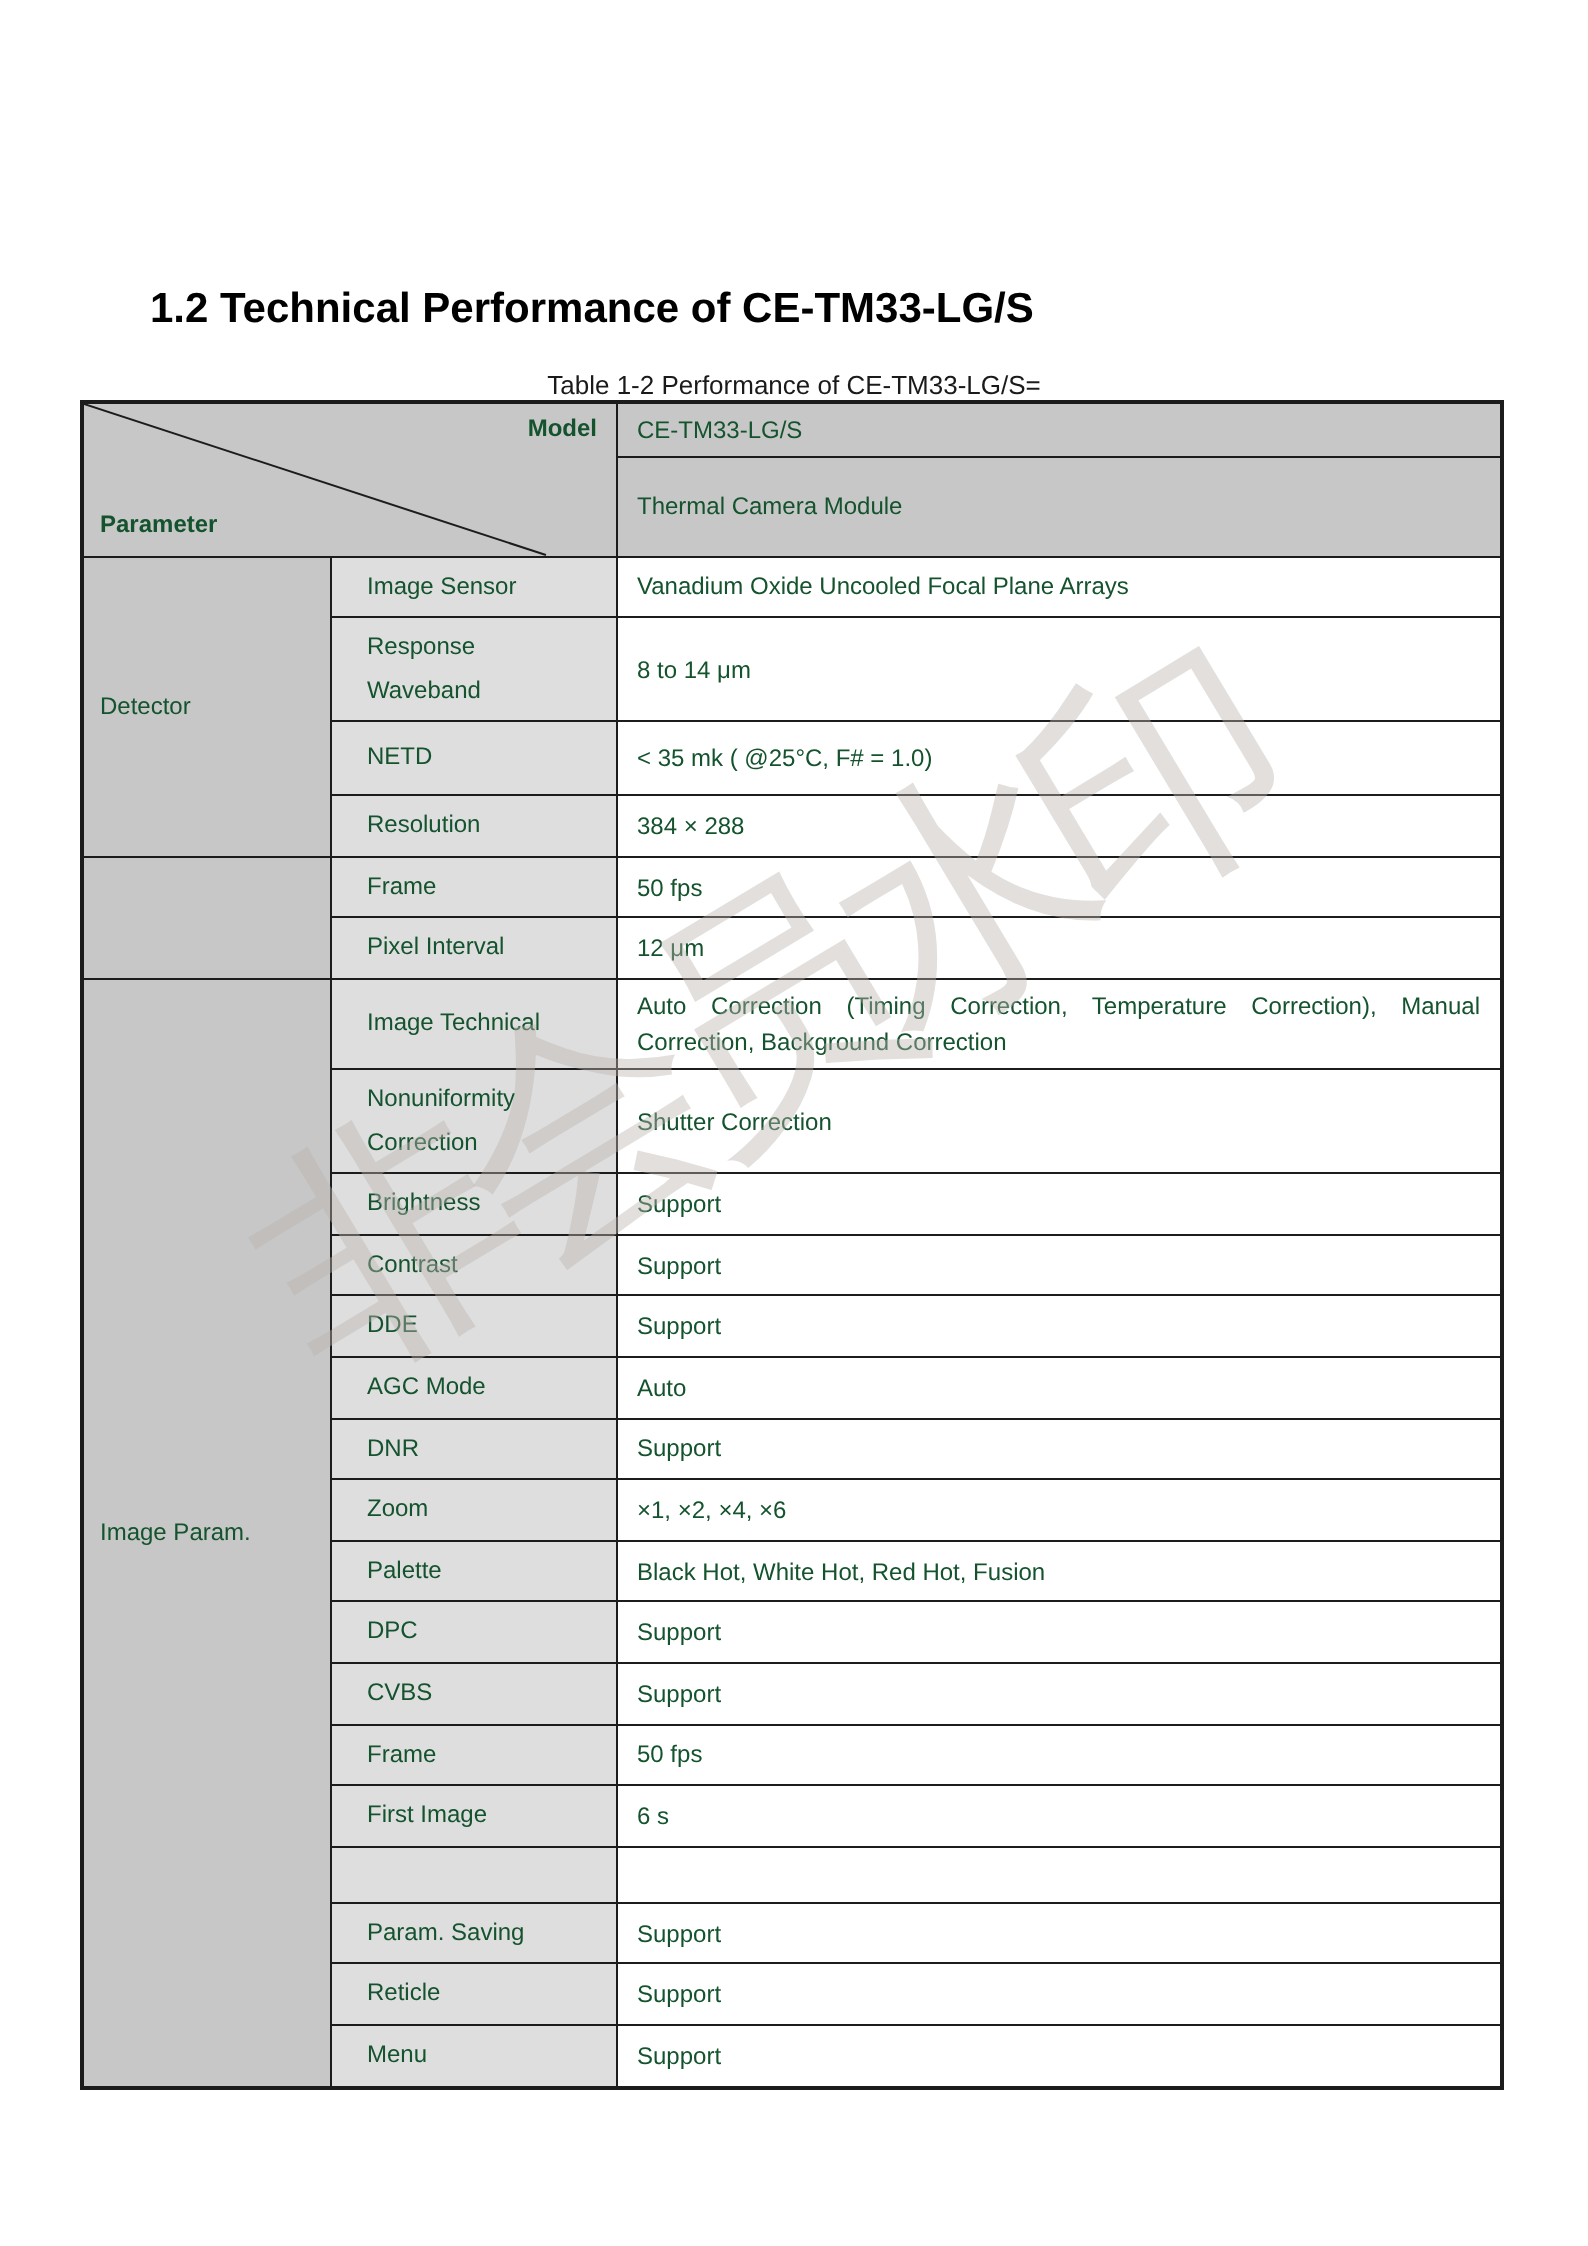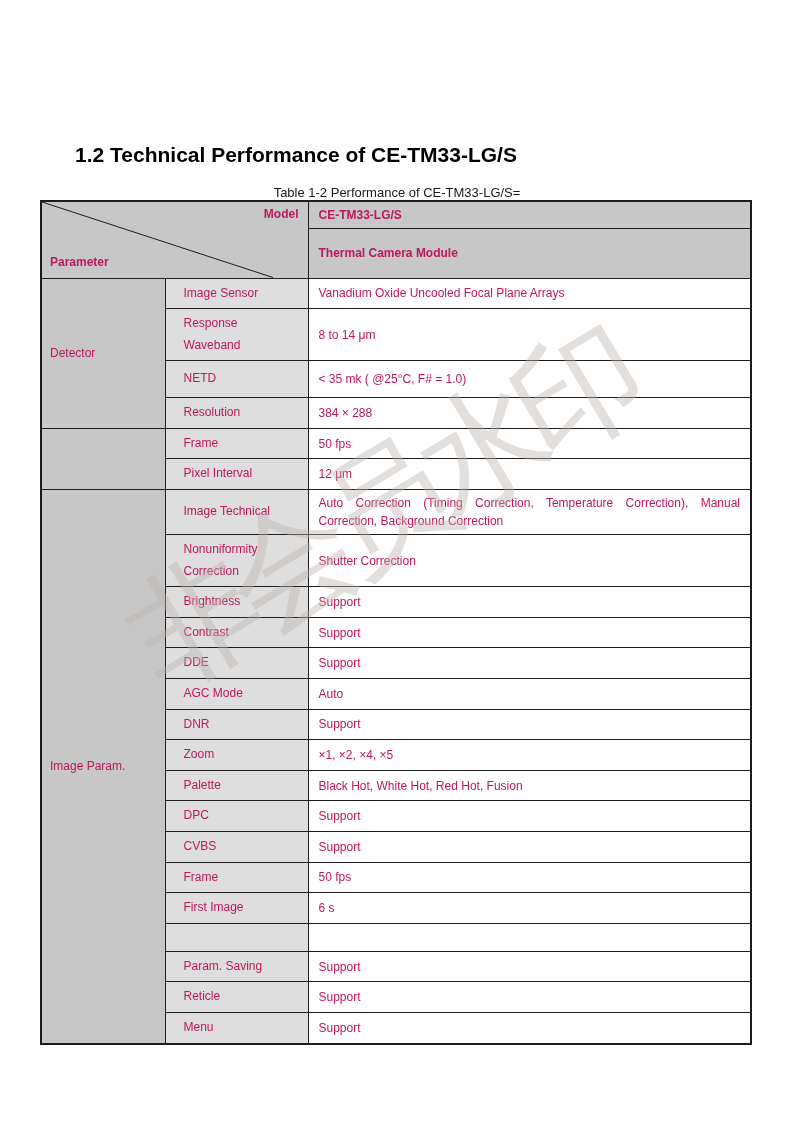--- a/index.html
+++ b/index.html
@@ -25,38 +25,38 @@
 
   table.spec-table {
     position: absolute; left: 40px; top: 200px; width: 710px;
     border-collapse: collapse; table-layout: fixed;
     font-size: 12px; z-index: 1;
     border: 2px solid #1c1c1c;
   }
   .spec-table td {
     border: 1px solid #1c1c1c;
     vertical-align: middle;
-    color: #be185d;
+    color: #14532d;
   }
   tr.header-a { height: 27px; }
   tr.header-b { height: 50px; }
   td.diag-cell {
     background: #c7c7c7; position: relative; padding: 0;
   }
   .diag-svg { position: absolute; left: 0; top: 0; width: 100%; height: 100%; display: block; }
   .model-label {
     position: absolute; top: 5px; right: 9px;
     font-weight: bold; font-size: 12px;
   }
   .param-label {
     position: absolute; bottom: 9px; left: 8px;
     font-weight: bold; font-size: 12px;
   }
   td.model-value, td.model-subtitle {
-    background: #c7c7c7; font-weight: bold; padding: 4px 10px;
+    background: #c7c7c7; font-weight: normal; padding: 4px 10px;
   }
   td.group-cell {
     background: #c7c7c7; padding: 16px 8px;
   }
   td.param-cell {
     background: #dedede; padding: 4px 18px; line-height: 1.8;
   }
   td.value-cell {
     background: #ffffff; padding: 4px 10px; line-height: 1.5;
     text-align: justify;
@@ -163,21 +163,21 @@
         <tr>
           <td class="param-cell">AGC Mode</td>
           <td class="value-cell">Auto</td>
         </tr>
         <tr>
           <td class="param-cell">DNR</td>
           <td class="value-cell">Support</td>
         </tr>
         <tr>
           <td class="param-cell">Zoom</td>
-          <td class="value-cell">×1, ×2, ×4, ×5</td>
+          <td class="value-cell">×1, ×2, ×4, ×6</td>
         </tr>
         <tr>
           <td class="param-cell">Palette</td>
           <td class="value-cell">Black Hot, White Hot, Red Hot, Fusion</td>
         </tr>
         <tr>
           <td class="param-cell">DPC</td>
           <td class="value-cell">Support</td>
         </tr>
         <tr>

